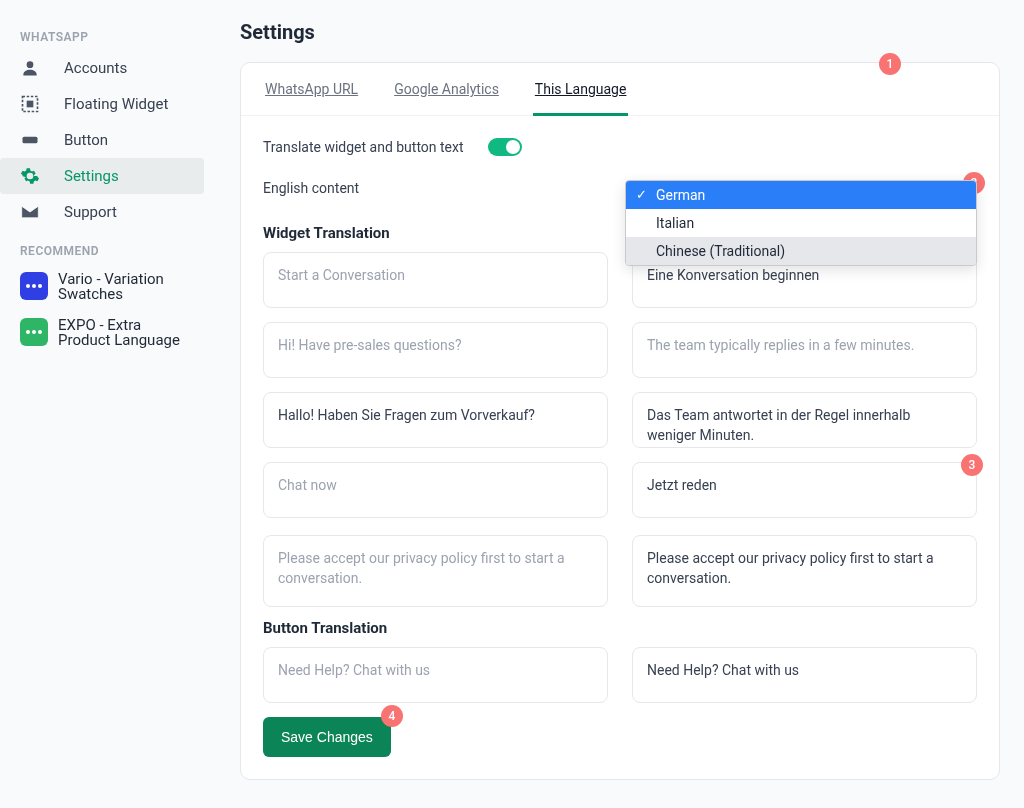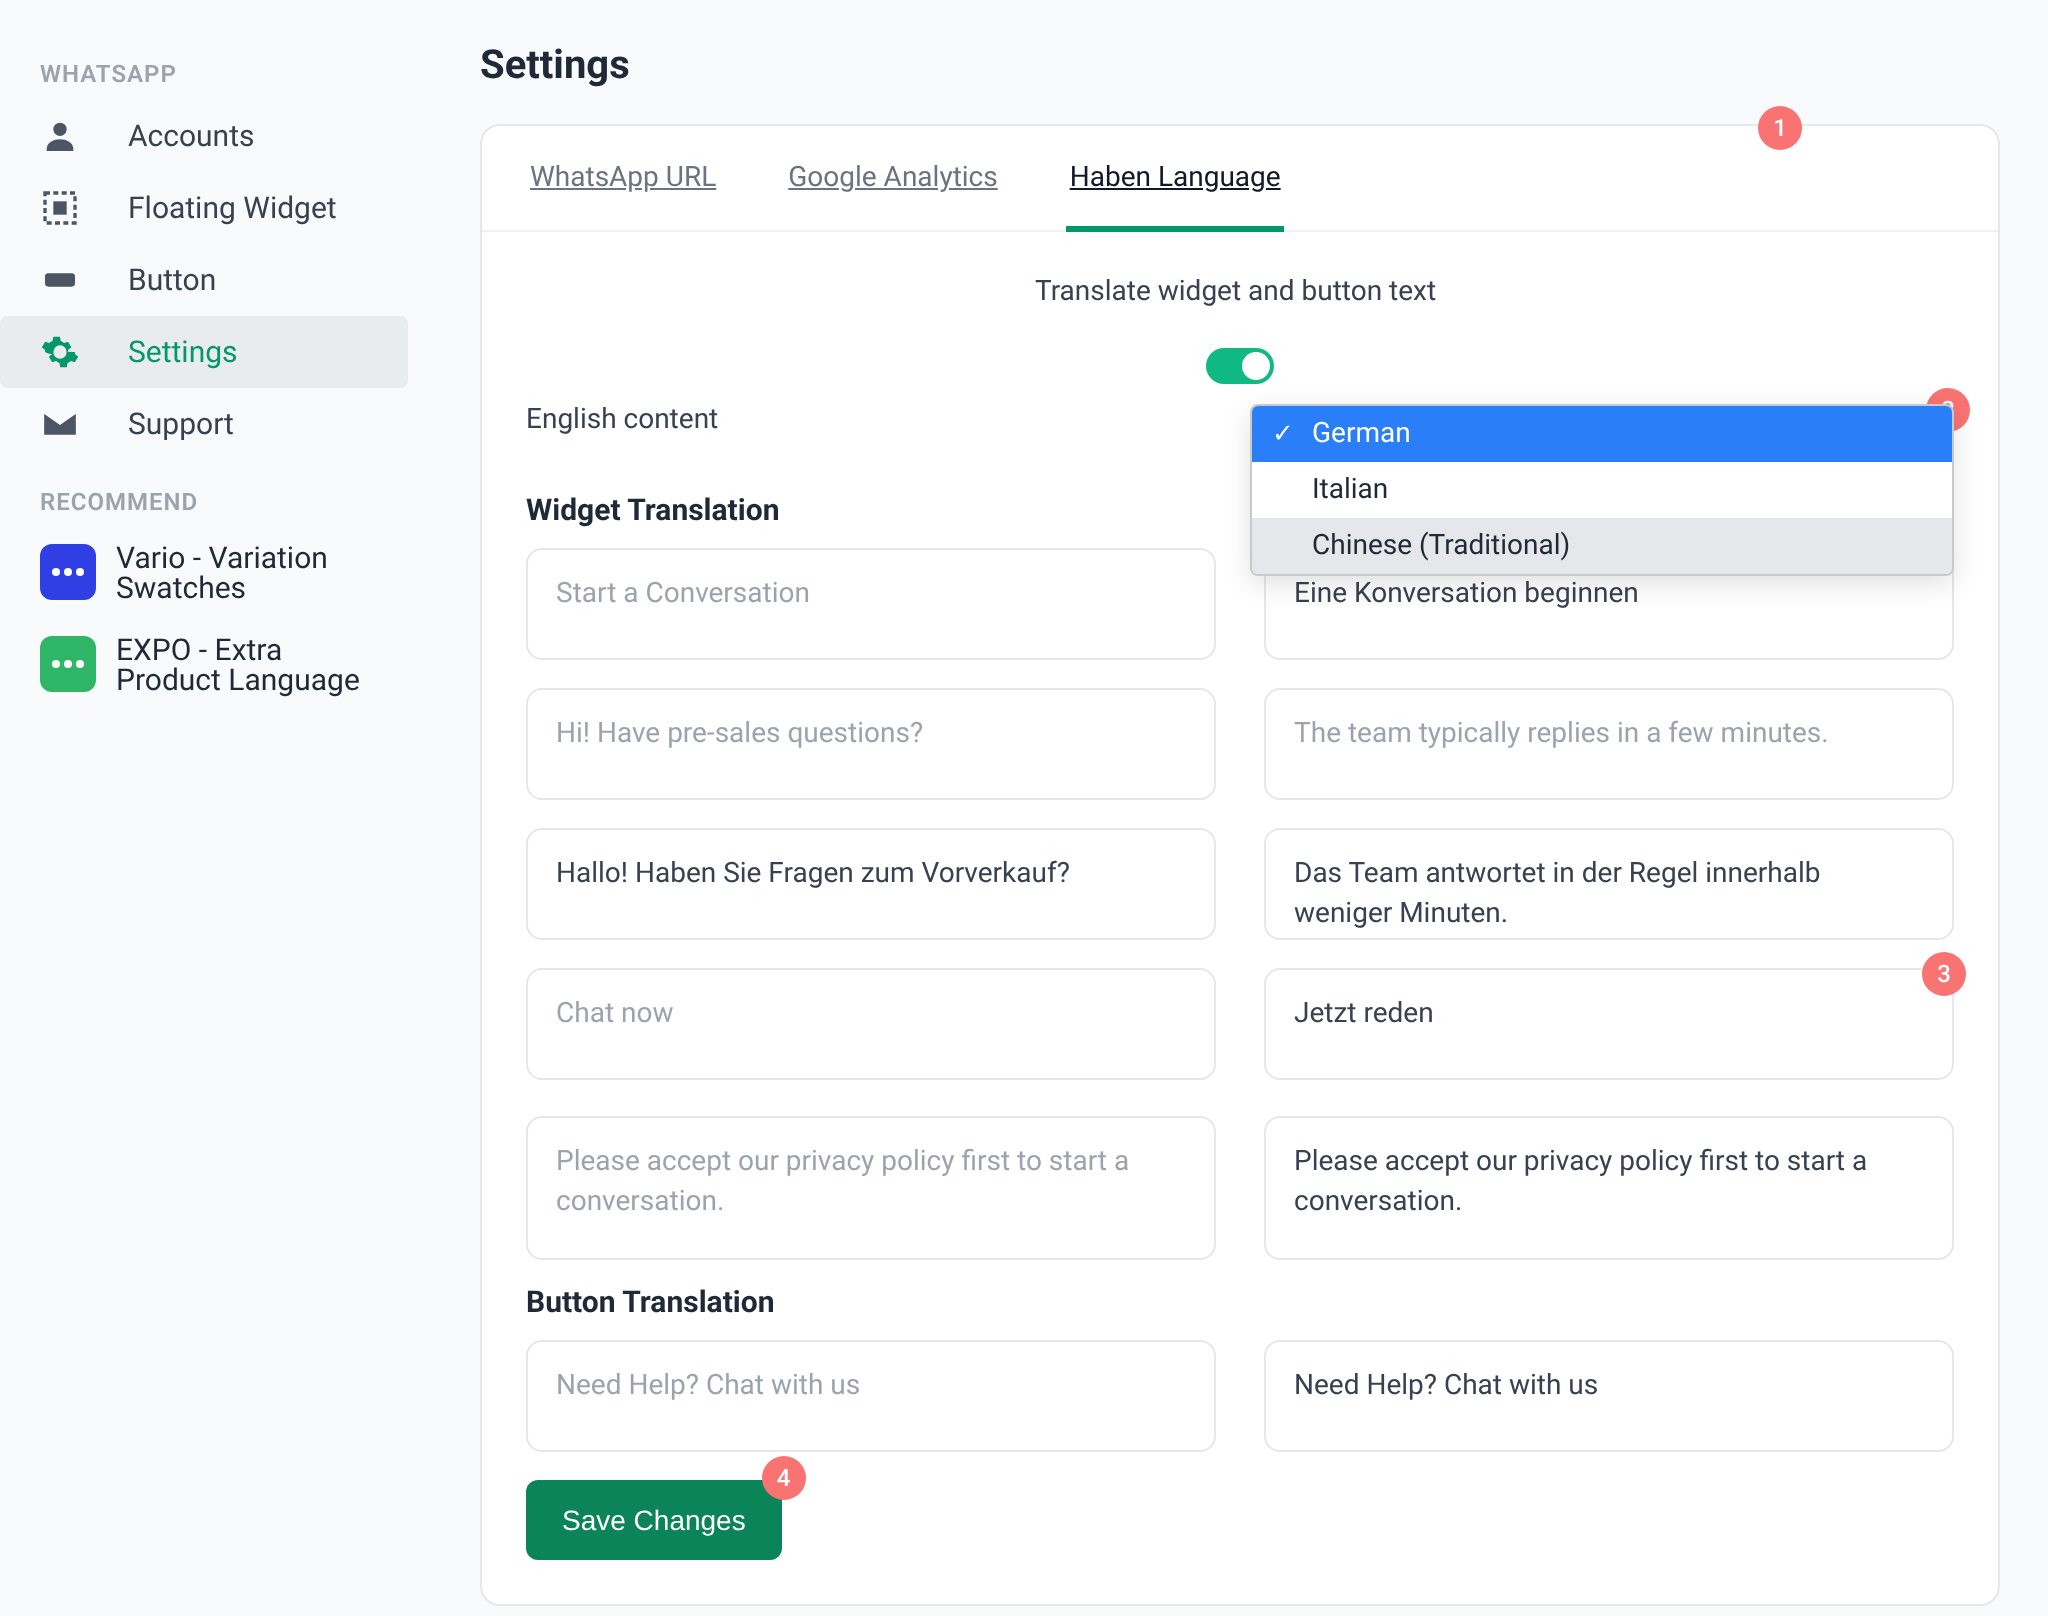--- a/index.html
+++ b/index.html
@@ -123,21 +123,21 @@
     position: absolute;
     width: 22px; height: 22px;
     background: #f97372;
     color: #fff;
     border-radius: 50%;
     font-size: 12px;
     display: flex; align-items: center; justify-content: center;
     font-weight: 500;
   }
   .content-area { padding: 22px; position: relative; }
-  .row { display: flex; align-items: center; gap: 20px; margin-bottom: 10px; flex-direction: column; }
+  .row { display: flex; align-items: center; gap: 20px; margin-bottom: 24px; }
   .row-label { font-size: 14px; color: #374151; width: 205px; }
   .toggle {
     width: 34px; height: 18px;
     background: #10b981;
     border-radius: 999px;
     position: relative;
     cursor: pointer;
   }
   .toggle::after {
     content: '';
@@ -308,21 +308,21 @@
 
 <div class="main">
   <h1 class="page-title">Settings</h1>
 
 
   <div class="card">
     <div class="tabs">
       <div class="tab">WhatsApp URL</div>
       <div class="tab">Google Analytics</div>
       <div class="tab active" style="position:relative">
-        <span>Haben Language</span>
+        <span>This Language</span>
       </div>
       <div class="badge b1">1</div>
     </div>
 
     <div class="content-area">
 
       <div class="row">
         <div class="row-label">Translate widget and button text</div>
         <div class="toggle"></div>
       </div>

